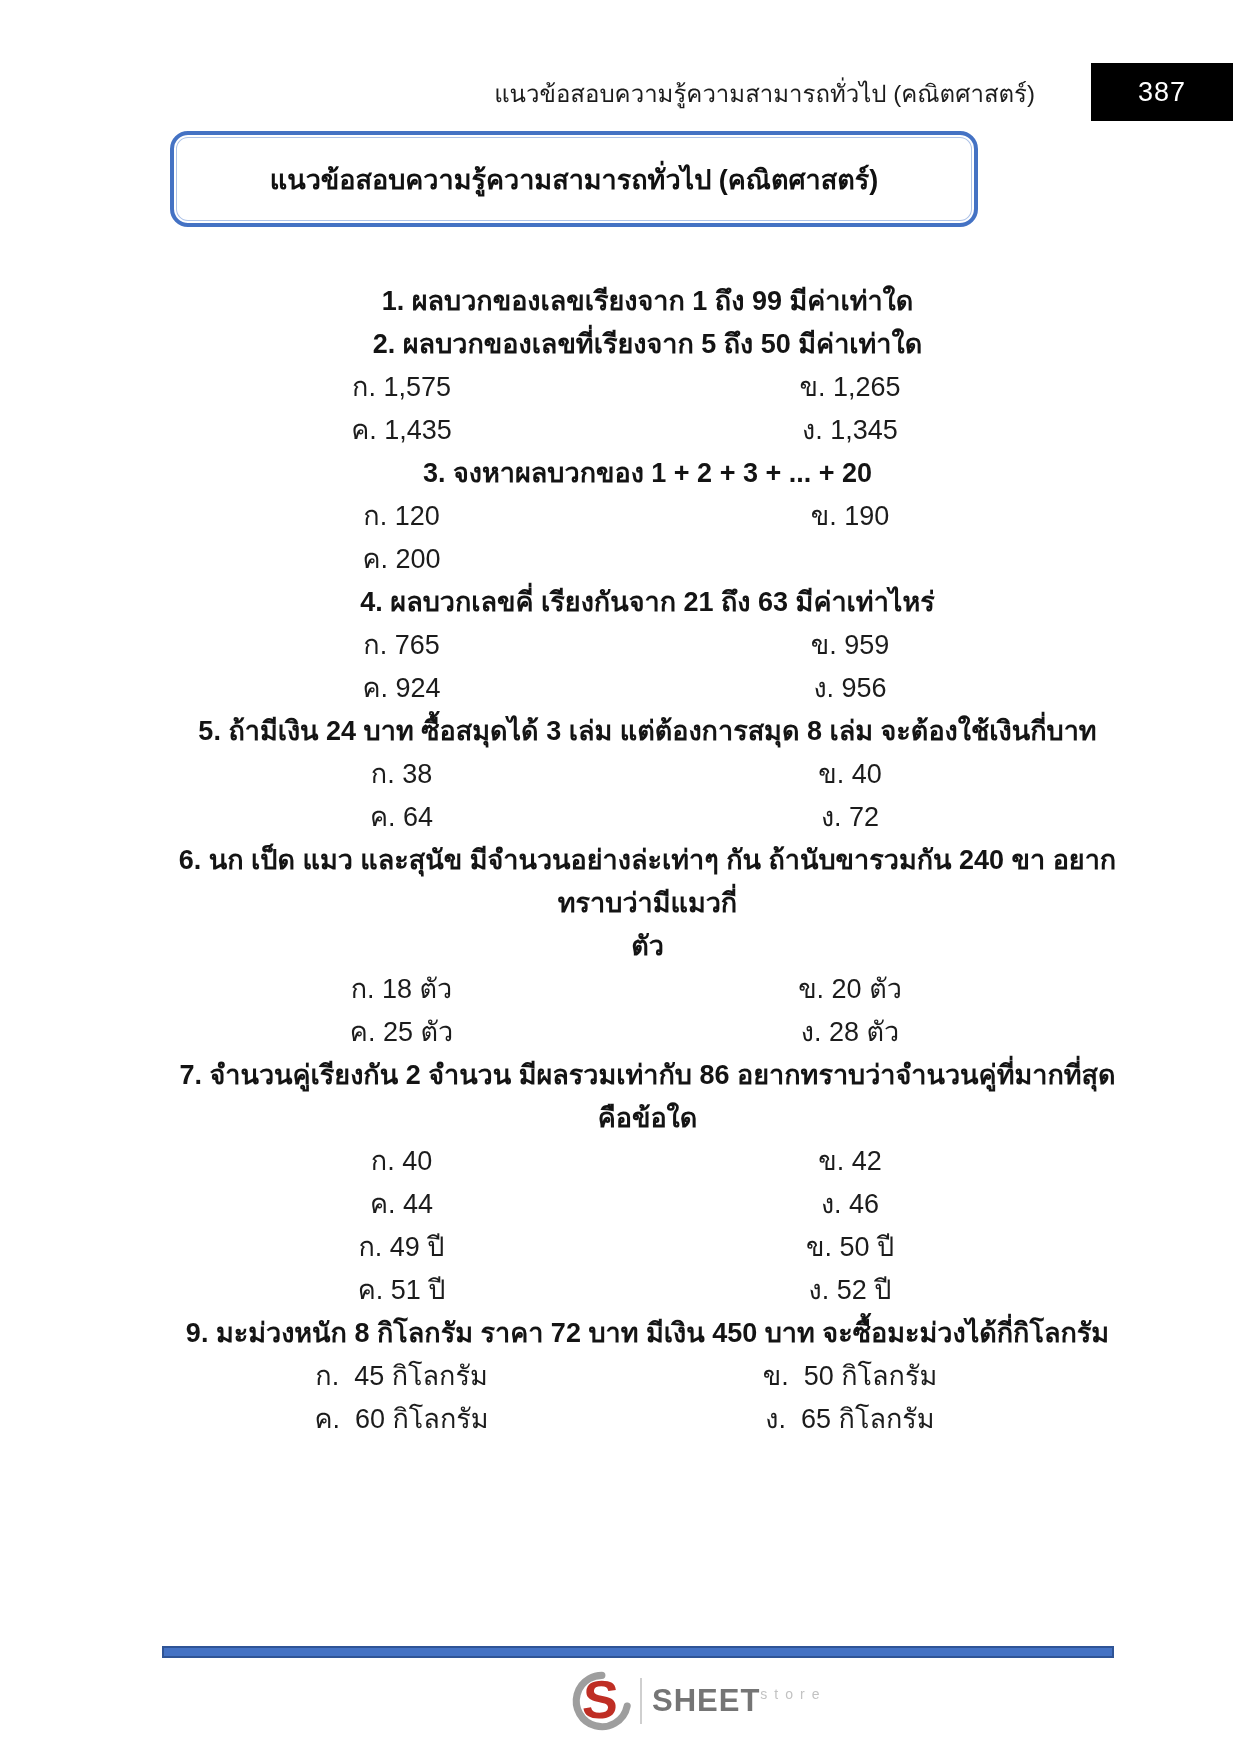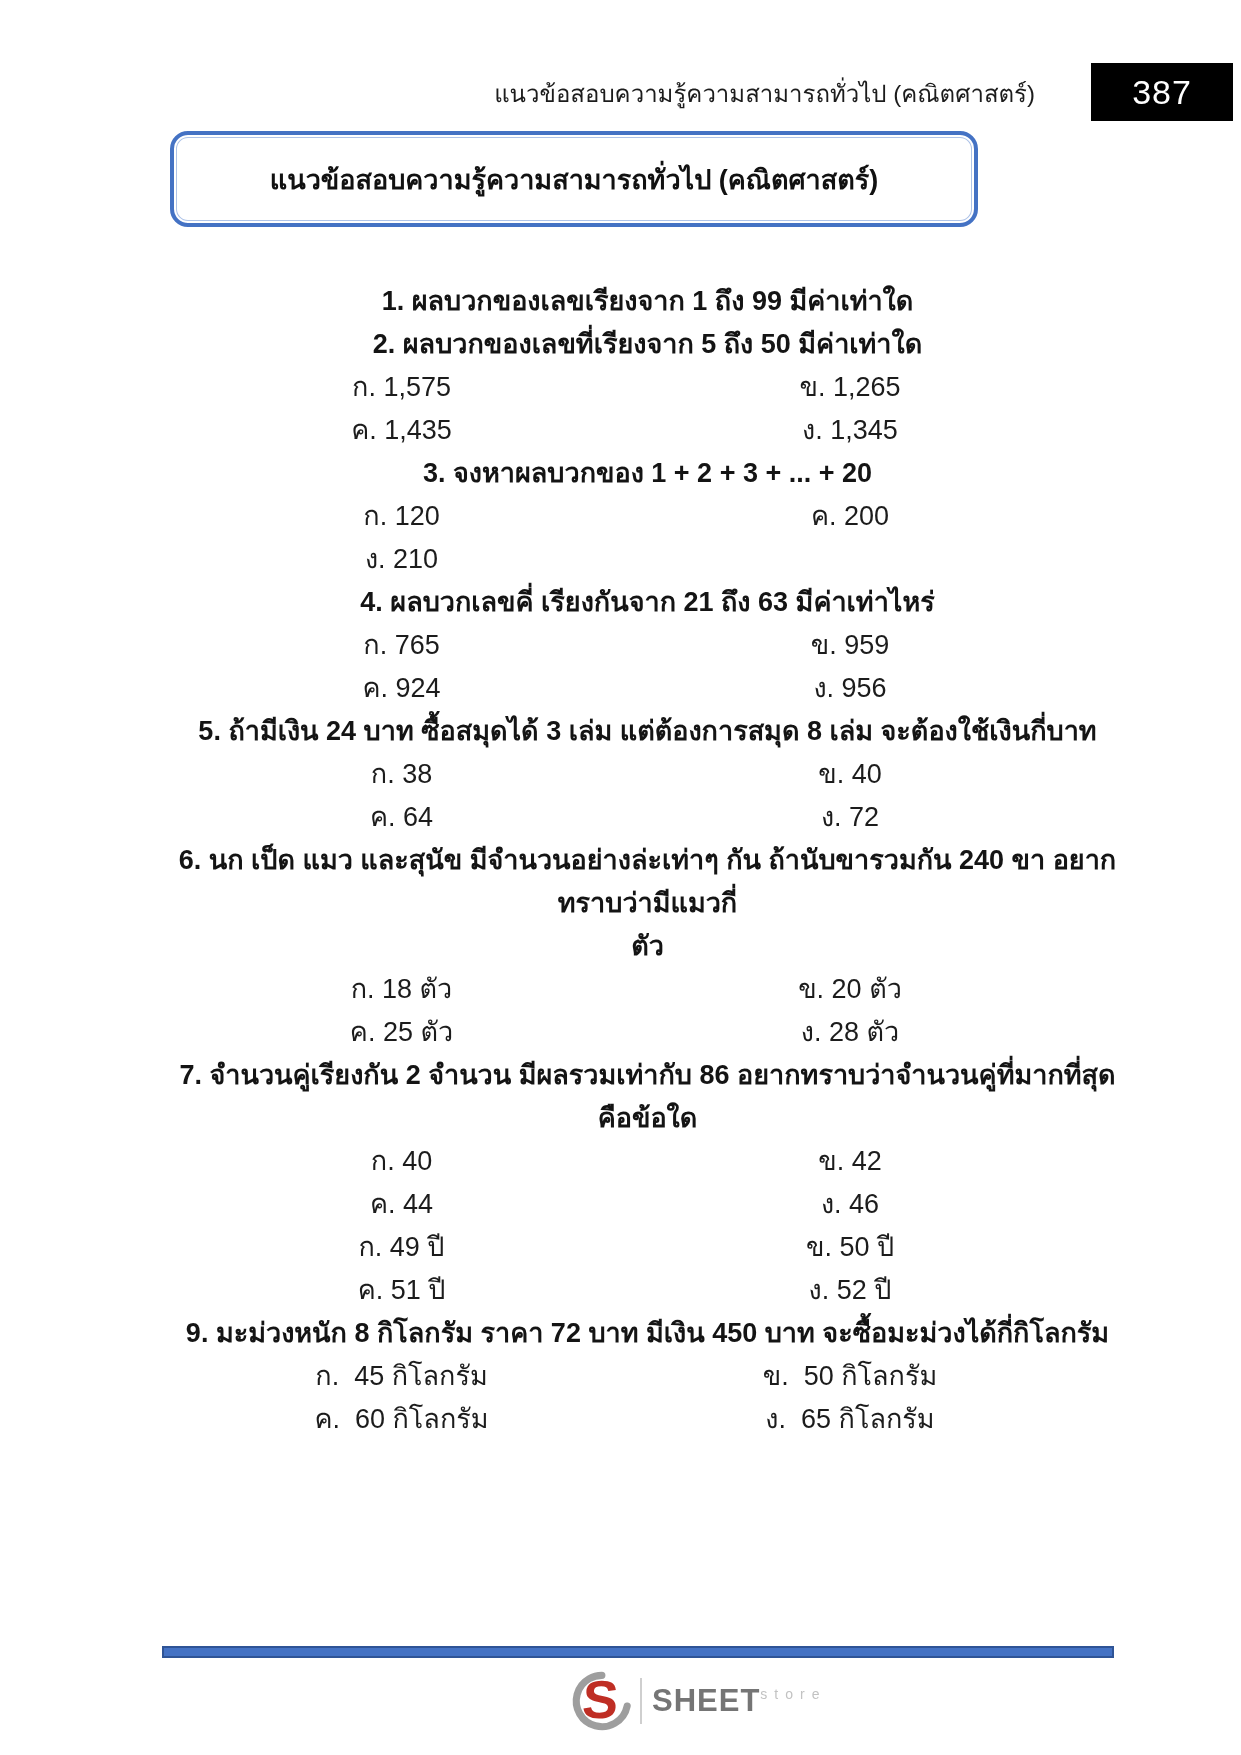--- a/index.html
+++ b/index.html
@@ -21,21 +21,21 @@
     color:#1c1c1c;
     white-space:nowrap;
   }
   .page-number-badge {
     position:absolute;
     top:45px; left:1091px;
     width:142px; height:58px;
     background:#000000;
     color:#ffffff;
     display:flex; align-items:center; justify-content:center;
-    font-size:34px;
+    font-size:27px;
     letter-spacing:1px;
   }
   
   .title-box {
     position:absolute;
     left:170px; top:113px;
     width:808px; height:96px;
     border:4px solid #4472C4;
     border-radius:18px;
     box-shadow: inset 0 0 0 2px #ffffff, inset 0 0 0 3px #aec3e8;
@@ -136,22 +136,22 @@
           <div class="choice">ข. 1,265</div>
           <div class="choice">ค. 1,435</div>
           <div class="choice">ง. 1,345</div>
         </div>
     </div>
 
     <div class="q-block">
       <div class="q-text">3. จงหาผลบวกของ 1 + 2 + 3 + ... + 20</div>
       <div class="choices">
           <div class="choice">ก. 120</div>
+          <div class="choice">ข. 190</div>
           <div class="choice">ค. 200</div>
-          <div class="choice">ง. 210</div>
         </div>
     </div>
 
     <div class="q-block">
       <div class="q-text">4. ผลบวกเลขคี่ เรียงกันจาก 21 ถึง 63 มีค่าเท่าไหร่</div>
       <div class="choices">
           <div class="choice">ก. 765</div>
           <div class="choice">ข. 959</div>
           <div class="choice">ค. 924</div>
           <div class="choice">ง. 956</div>

